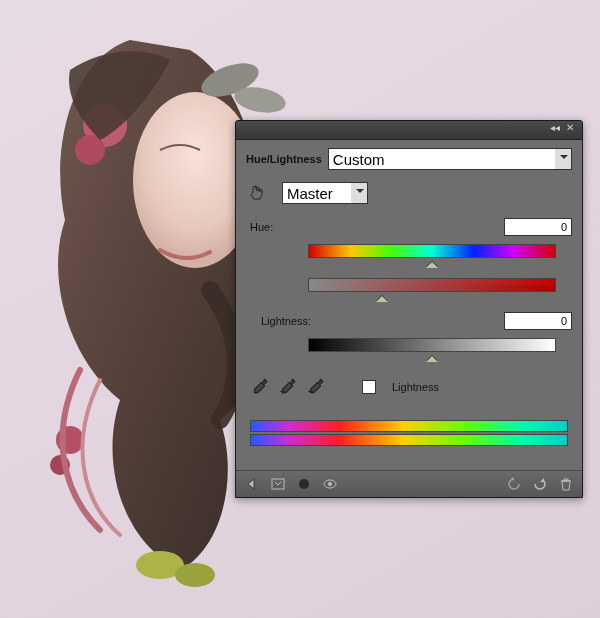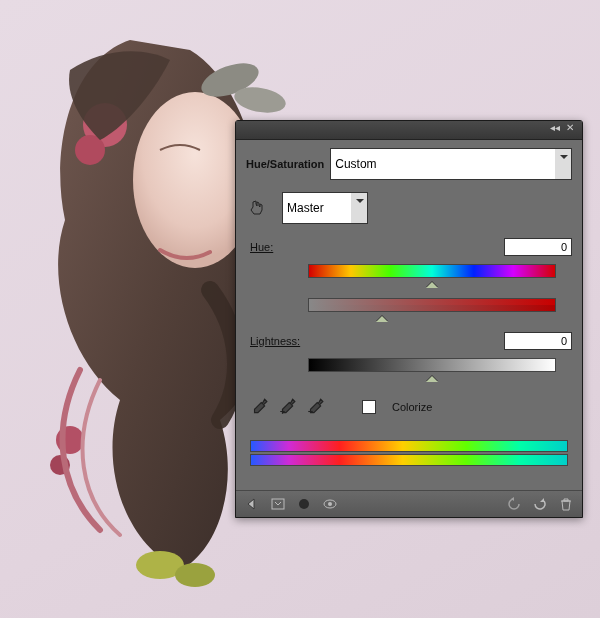--- a/index.html
+++ b/index.html
@@ -10,26 +10,26 @@
 .panel .titlebar{height:18px;background:linear-gradient(#4a4a4a,#373737);border-bottom:1px solid #222;position:relative;}
 .panel .titlebar .ctrl{position:absolute;right:6px;top:2px;display:flex;gap:6px;}
 .panel .titlebar .ctrl span{width:10px;height:10px;color:#ccc;font-size:10px;line-height:10px;cursor:pointer;}
 .tabbar{display:flex;align-items:flex-end;height:22px;background:#3c3c3c;border-bottom:1px solid #6a6a6a;padding-left:6px;position:relative;}
 .tab{background:#6e6e6e;color:#eee;font-size:10px;font-weight:bold;padding:3px 10px 2px;border:1px solid #888;border-bottom:none;border-radius:2px 2px 0 0;letter-spacing:.2px;}
 .menu-icon{position:absolute;right:6px;top:4px;width:14px;height:12px;cursor:pointer;}
 .menu-icon div{height:2px;background:#ccc;margin:2px 0;}
 .body{background:#6e6e6e;padding:8px 10px 6px;}
 .row{display:flex;align-items:center;margin-bottom:8px;}
 .label-main{font-weight:bold;color:#111;font-size:11px;margin-right:6px;}
-.select{background:#fff;color:#000;border:1px solid #333;height:32px;font-size:12px;padding:0 18px 0 4px;position:relative;box-shadow:inset -16px 0 0 #ddd;appearance:none;}
+.select{background:#fff;color:#000;border:1px solid #333;height:22px;font-size:15px;padding:0 18px 0 4px;position:relative;box-shadow:inset -16px 0 0 #ddd;appearance:none;}
 .sel-wrap{position:relative;display:inline-block;}
 .sel-wrap::after{content:"";position:absolute;right:4px;top:7px;border:4px solid transparent;border-top-color:#333;pointer-events:none;}
 .hand{width:18px;height:18px;margin-right:16px;display:flex;align-items:center;justify-content:center;}
 .hand svg{width:16px;height:16px;}
-.prop-label{color:#111;font-size:11px;width:64px;text-decoration:underline;}
+.prop-label{color:#111;font-size:11px;width:64px;}
 .val-box{width:58px;height:16px;background:#fff;color:#000;border:1px solid #333;text-align:right;padding:0 4px;font-size:11px;margin-left:auto;}
 .slider-zone{height:26px;margin:2px 0 8px 62px;width:248px;position:relative;}
 .spectrum-hue{height:12px;border:1px solid #444;background:linear-gradient(to right,#d40000 0%,#ffc800 17%,#45ff00 33%,#00ffd9 50%,#0022ff 67%,#d400ff 83%,#d40000 100%);}
 .spectrum-sat{height:12px;border:1px solid #444;background:linear-gradient(to right,#888 0%,#d40000 100%);}
 .sat-top{height:6px;background:linear-gradient(to right,#888 0%,#c80000 100%);}
 .sat-bot{height:6px;background:linear-gradient(to right,#888 0%,#b00000 100%);}
 .spectrum-light{height:12px;border:1px solid #444;background:linear-gradient(to right,#000 0%,#808080 50%,#fff 100%);}
 .knob{position:absolute;top:12px;width:0;height:0;border:6px solid transparent;border-bottom-color:#b8c7a2;filter:drop-shadow(0 -1px 0 #333);cursor:pointer;}
 .eyedrop-row{display:flex;align-items:center;gap:10px;margin:14px 0 10px 4px;}
 .ed{width:18px;height:18px;}
@@ -83,21 +83,21 @@
 <div class="panel">
   <div class="titlebar">
     <div class="ctrl">
       <span>◂◂</span>
       <span>✕</span>
     </div>
   </div>
   <div class="body">
 
     <div class="row">
-      <span class="label-main">Hue/Saturation</span>
+      <span class="label-main">Hue/Lightness</span>
       <span class="sel-wrap" style="flex:1;">
         <select class="select" style="width:100%;">
           <option>Custom</option>
         </select>
       </span>
     </div>
 
     <div class="row" style="margin:12px 0 14px 2px;">
       <span class="hand">
         <svg viewBox="0 0 16 16">
@@ -121,21 +121,21 @@
     </div>
 
     <div class="slider-zone">
       <div class="spectrum-sat">
           <div class="sat-top"></div>
           <div class="sat-bot"></div>
         </div>
       <div class="knob" style="left:calc(30% - 6px);"></div>
     </div>
 
-    <div class="row" style="margin-left:4px;justify-content:flex-end;">
+    <div class="row" style="margin-left:15px;justify-content:flex-end;">
       <span class="prop-label">Lightness:</span>
       <input class="val-box" value="0" style="">
     </div>
     <div class="slider-zone">
       <div class="spectrum-light"></div>
       <div class="knob" style="left:calc(50% - 6px);"></div>
     </div>
 
     <div class="eyedrop-row">
       <span class="ed"><svg viewBox="0 0 16 16">
@@ -143,21 +143,21 @@
           </svg></span>
       <span class="ed"><svg viewBox="0 0 16 16">
             <path d="M13 1l2 2-3 3 1 1-6 6H4v-3l6-6 1 1z" fill="#444" stroke="#222"></path>
             <path d="M2 12h4M4 10v4" stroke="#222"></path>
           </svg></span>
       <span class="ed"><svg viewBox="0 0 16 16">
             <path d="M13 1l2 2-3 3 1 1-6 6H4v-3l6-6 1 1z" fill="#444" stroke="#222"></path>
             <path d="M2 12h4" stroke="#222"></path>
           </svg></span>
       <span class="checkbox"></span>
-      <span style="color:#111;">Colorize</span>
+      <span style="color:#111;">Lightness</span>
     </div>
 
     <div class="strip">
       <div></div>
         <div></div>
     </div>
 
   </div>
   <div class="footer">
     <span class="ficon">

